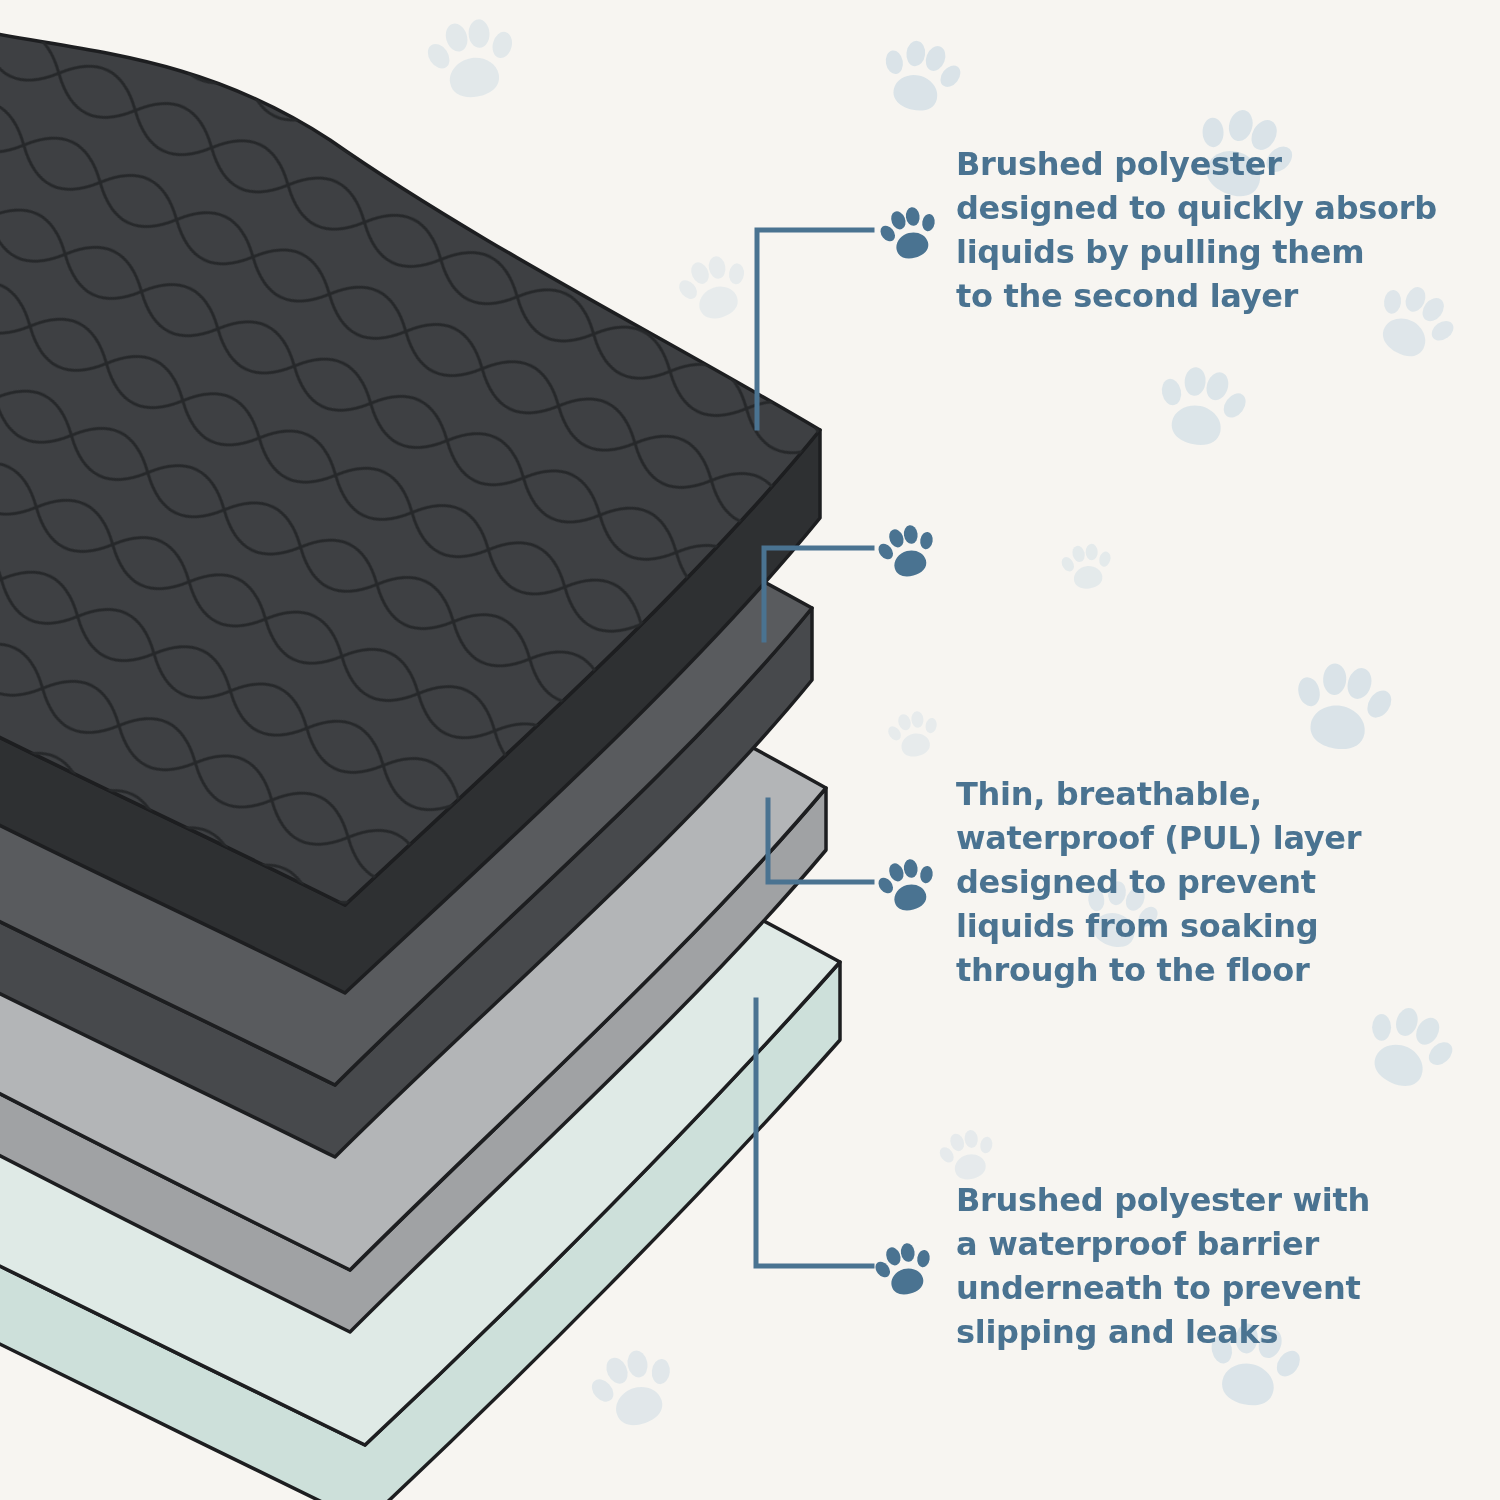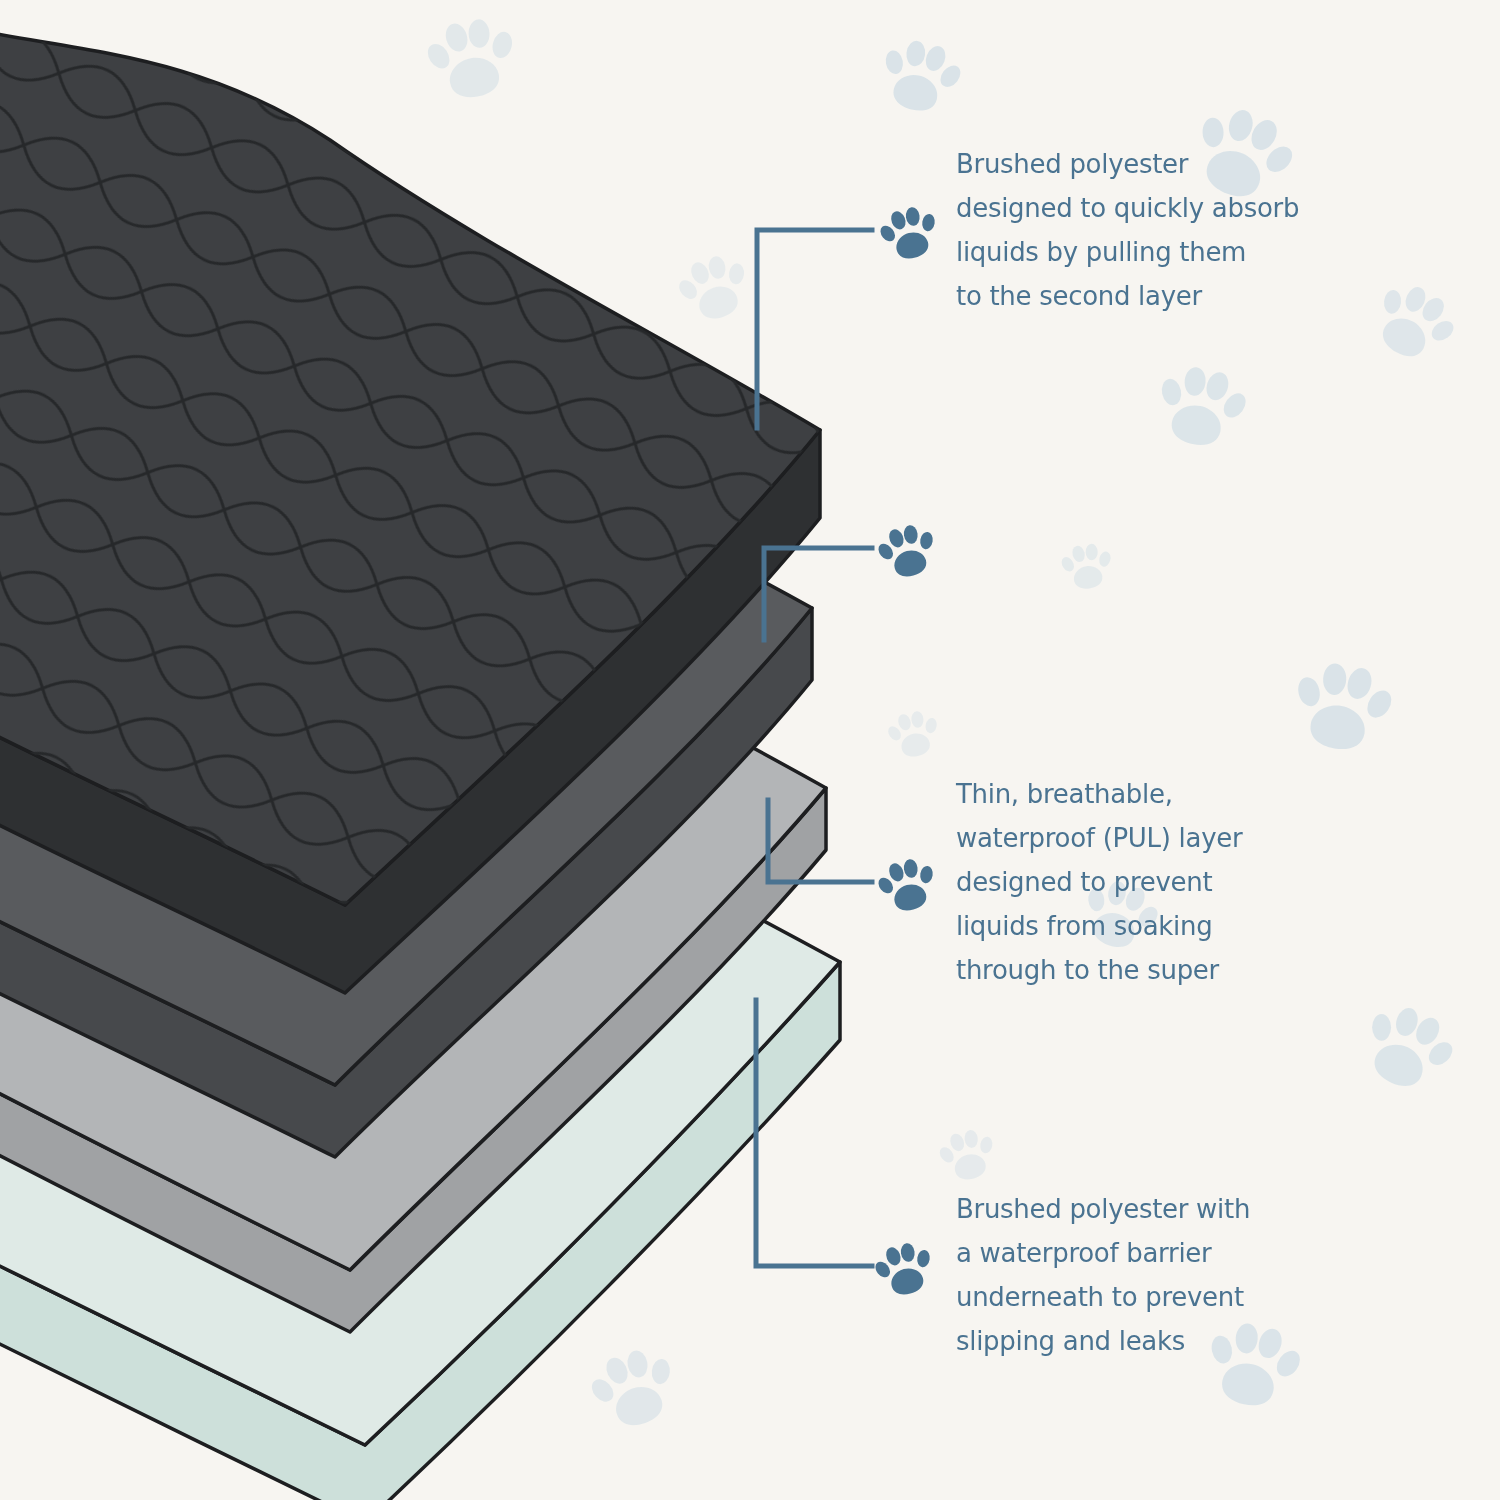--- a/index.html
+++ b/index.html
@@ -24,29 +24,29 @@
   .quilt-line { stroke: var(--quilt_line); stroke-width: 3; fill: none; }
   .callout-line { stroke: var(--accent); stroke-width: 5; fill: none; stroke-linecap: square; }
   .paw-callout { color: var(--accent); }
   .paw-bg { color: var(--paw_bg); }
   .callout-text {
     position: absolute;
     left: 956px;
     width: 540px;
     white-space: pre-line;
     color: var(--accent);
-    font-weight: 400;
-    font-size: 26px;
+    font-weight: 700;
+    font-size: 32px;
     line-height: 44px;
     letter-spacing: -0.3px;
   }
   .ct-1 { top: 142px; }
   .ct-2 { top: 482px; }
   .ct-3 { top: 772px; }
-  .ct-4 { top: 1178px; margin-top: 9px; }
+  .ct-4 { top: 1178px; }
 </style>
 </head>
 <body>
 
 <div class="canvas">
 
   <svg class="scene" viewBox="0 0 1500 1500" width="1500" height="1500">
     <defs>
       <pattern id="quilt" width="170" height="80" patternUnits="userSpaceOnUse" patternTransform="rotate(26)">
         <path class="quilt-line" d="M0,40 Q42.5,-8 85,40 T170,40"></path>
@@ -151,19 +151,19 @@
   </svg>
 
   <div class="callout-text ct-1">Brushed polyester
 designed to quickly absorb
 liquids by pulling them
 to the second layer</div>
   <div class="callout-text ct-3">Thin, breathable,
 waterproof (PUL) layer
 designed to prevent
 liquids from soaking
-through to the super</div>
+through to the floor</div>
   <div class="callout-text ct-4">Brushed polyester with
 a waterproof barrier
 underneath to prevent
 slipping and leaks</div>
 
 </div>
 
 </body></html>

